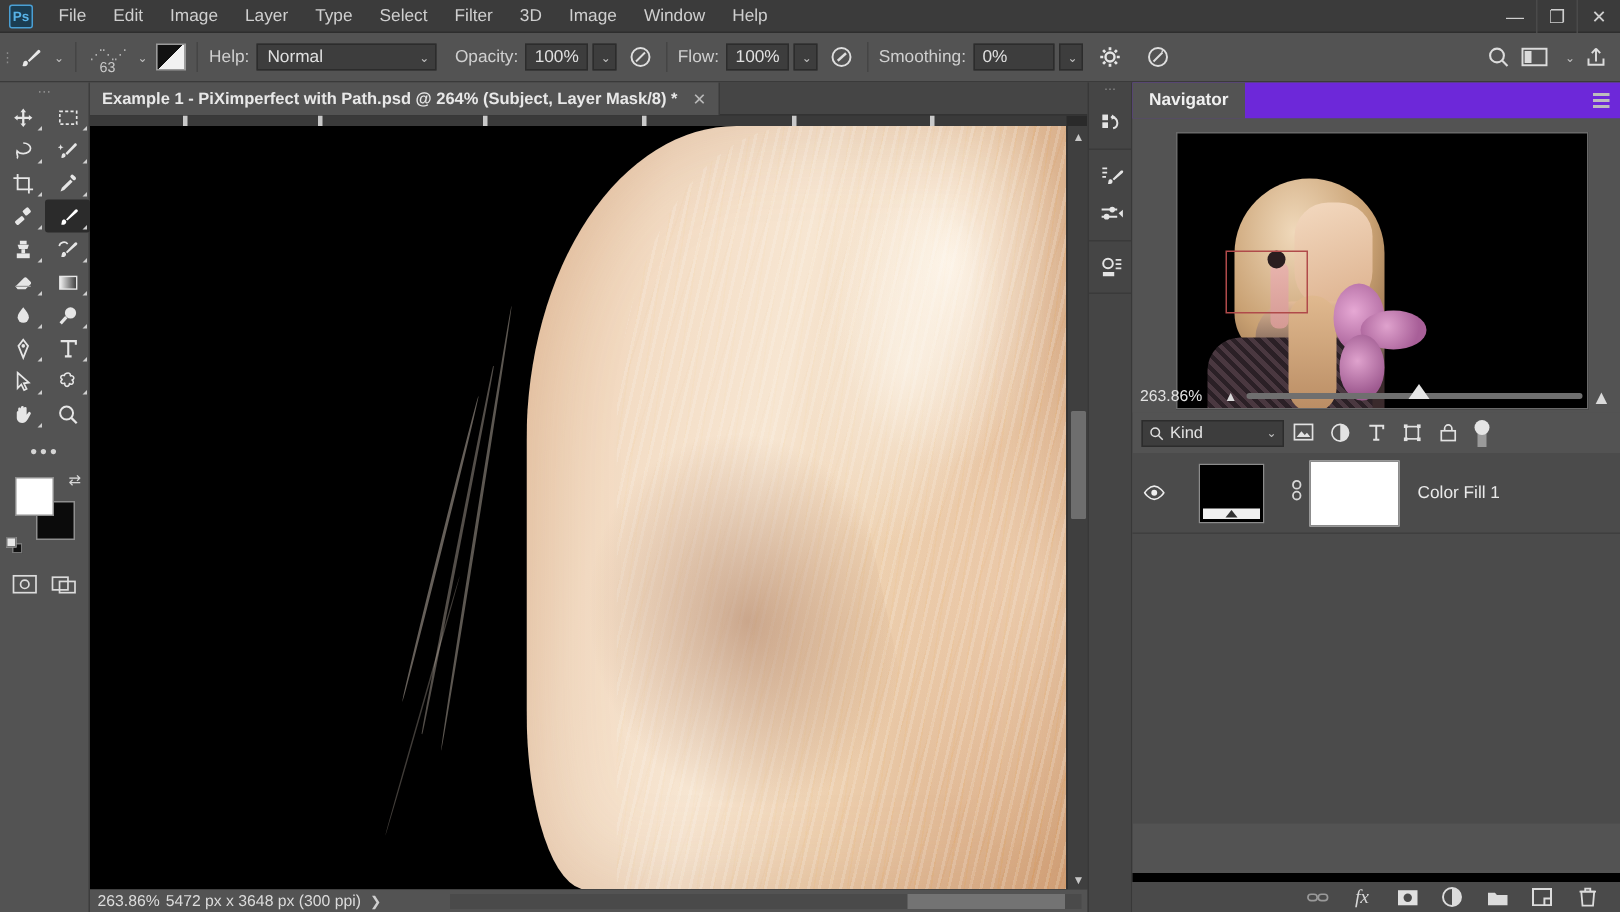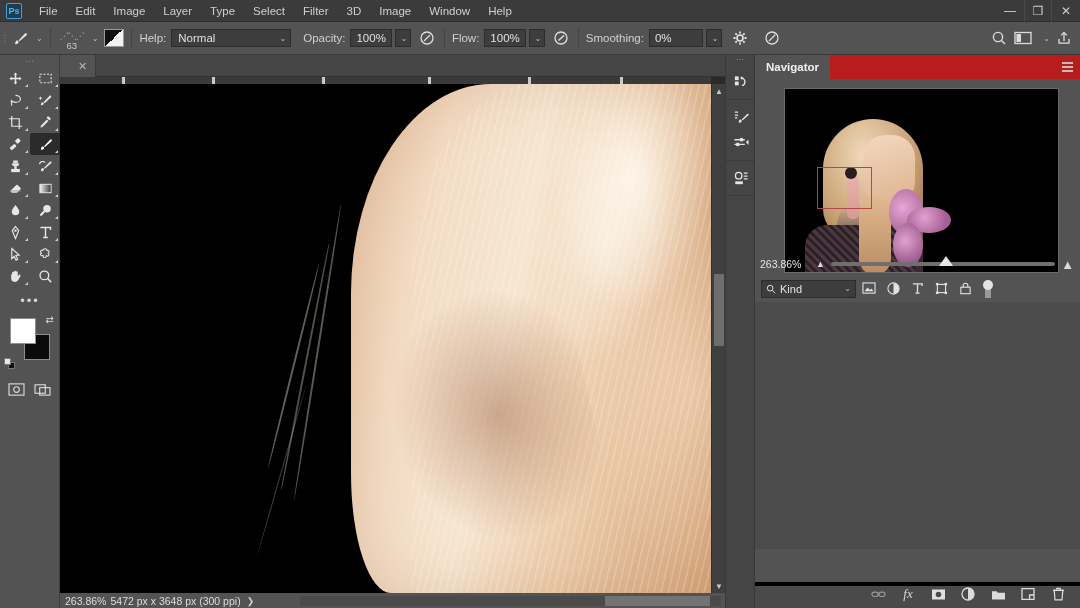--- a/index.html
+++ b/index.html
@@ -193,21 +193,21 @@
   }
   .rail-grip { height: 10px; color:#8d8d8d; font-size: 8px; text-align:center; line-height:10px;}
   .rail-group { border-bottom: 1px solid #3a3a3a; padding: 4px 0; }
   .rail-btn {
     width: 30px; height: 26px; display: flex; align-items: center; justify-content: center;
     color: #e0e0e0;
   }
 
   
   .panels { position: absolute; top: 55px; left: 755px; width: 325px; height: 553px; background: #535353; }
-  .panel-tabs { height: 24px; background: #b91c1c; display: flex; align-items: flex-end; position: relative; }
+  .panel-tabs { height: 24px; background: #6d28d9; display: flex; align-items: flex-end; position: relative; }
   .panel-tab {
     height: 24px; padding: 0 11px; display: flex; align-items: center;
     font-size: 11.5px; color: #b9b9b9;
   }
   .panel-tab.active { background: #535353; color: #f0f0f0; font-weight: bold; }
   .panel-menu { position: absolute; right: 7px; top: 7px; width: 11px; height: 10px; }
   .panel-menu i { display:block; height:2px; background:#bdbdbd; margin-bottom:2px; }
 
   .navigator-body { height: 196px; background: #535353; padding: 10px 0 0 0; position: relative; }
   .nav-thumb {
@@ -289,22 +289,22 @@
   .fill-thumb { width: 44px; height: 40px; background: #000; border: 1px solid #8c8c8c; position: relative; margin-left: 16px; }
   .fill-thumb .bar { position: absolute; left: 2px; right: 2px; bottom: 2px; height: 7px; background: #f0f0f0; }
   .fill-thumb .bar::after {
     content:""; position:absolute; left: 50%; top: 1px; margin-left: -4px;
     width: 0; height: 0; border-left: 4px solid transparent; border-right: 4px solid transparent; border-bottom: 5px solid #333;
   }
   .white-mask { width: 60px; height: 44px; background: #fff; border: 1px solid #8c8c8c; }
 
   .layers-footer {
     position: absolute; bottom: 0; left: 0; width: 325px; height: 26px;
-    background: #4a4a4a; display: flex; justify-content: flex-end;
-    gap: 14px; padding-right: 14px; border-top: 4px solid #000000;
+    background: #4a4a4a; display: flex; align-items: center; justify-content: flex-end;
+    gap: 14px; padding-right: 14px; border-top: 6px solid #000000;
   }
   .lf-icon { width: 16px; height: 16px; display: flex; align-items: center; justify-content: center; color: #d8d8d8; font-size: 12px; }
   .lf-icon.dim { color: #8e8e8e; }
 </style>
 </head>
 <body>
 
 <div class="app">
 
   <div class="menubar">
@@ -581,20 +581,21 @@
         <svg width="17" height="15" viewBox="0 0 18 16">
             <rect x="1" y="3" width="11" height="9" fill="none" stroke="#dcdcdc" stroke-width="1.2"></rect>
             <rect x="6" y="6" width="11" height="8" fill="none" stroke="#dcdcdc" stroke-width="1.2"></rect>
           </svg>
       </div>
     </div>
   </div>
 
   <div class="tabstrip">
     <div class="doc-tab">
+      <span>Example 1 - PiXimperfect with Path.psd @ 264% (Subject, Layer Mask/8) *</span>
       <span class="tab-close">✕</span>
     </div>
   </div>
 
   <div class="canvas-wrap">
     <div class="ruler-strip">
       <div class="nub" style="left:62px"></div>
         <div class="nub" style="left:152px"></div>
       <div class="nub" style="left:262px"></div>
         <div class="nub" style="left:368px"></div>
@@ -803,20 +804,39 @@
           </svg>
       </div>
       <div class="sm-label" style="margin-left:10px">Fill:</div>
       <div class="sm-field">100%</div>
       <div class="caret">⌄</div>
     </div>
 
     <div class="layers-list">
 
 
+      <div class="layer-row">
+        <div class="eye">
+          <svg width="15" height="11" viewBox="0 0 16 11">
+              <path d="M8 .8C4 .8 1.2 5.5 1.2 5.5S4 10.2 8 10.2s6.8-4.7 6.8-4.7S12 .8 8 .8z" fill="none" stroke="#ededed" stroke-width="1.1"></path>
+              <circle cx="8" cy="5.5" r="2.1" fill="#ededed"></circle>
+            </svg>
+        </div>
+        <div class="fill-thumb">
+          <div class="bar"></div>
+        </div>
+        <div class="link-ico" style="margin-left:12px">
+          <svg width="11" height="16" viewBox="0 0 11 16">
+              <rect x="3" y="1.6" width="5" height="5.2" rx="2.5" fill="none" stroke="#d6d6d6" stroke-width="1.2"></rect>
+              <rect x="3" y="8.8" width="5" height="5.2" rx="2.5" fill="none" stroke="#d6d6d6" stroke-width="1.2"></rect>
+            </svg>
+        </div>
+        <div class="white-mask"></div>
+        <div class="lname">Color Fill 1</div>
+      </div>
 
     </div>
 
     <div class="layers-footer">
       <div class="lf-icon dim">
         <svg width="15" height="11" viewBox="0 0 16 11">
             <rect x="1" y="3" width="6.6" height="4.6" rx="2.3" fill="none" stroke="#9a9a9a" stroke-width="1.2"></rect>
             <rect x="8.4" y="3" width="6.6" height="4.6" rx="2.3" fill="none" stroke="#9a9a9a" stroke-width="1.2"></rect>
           </svg>
       </div>

